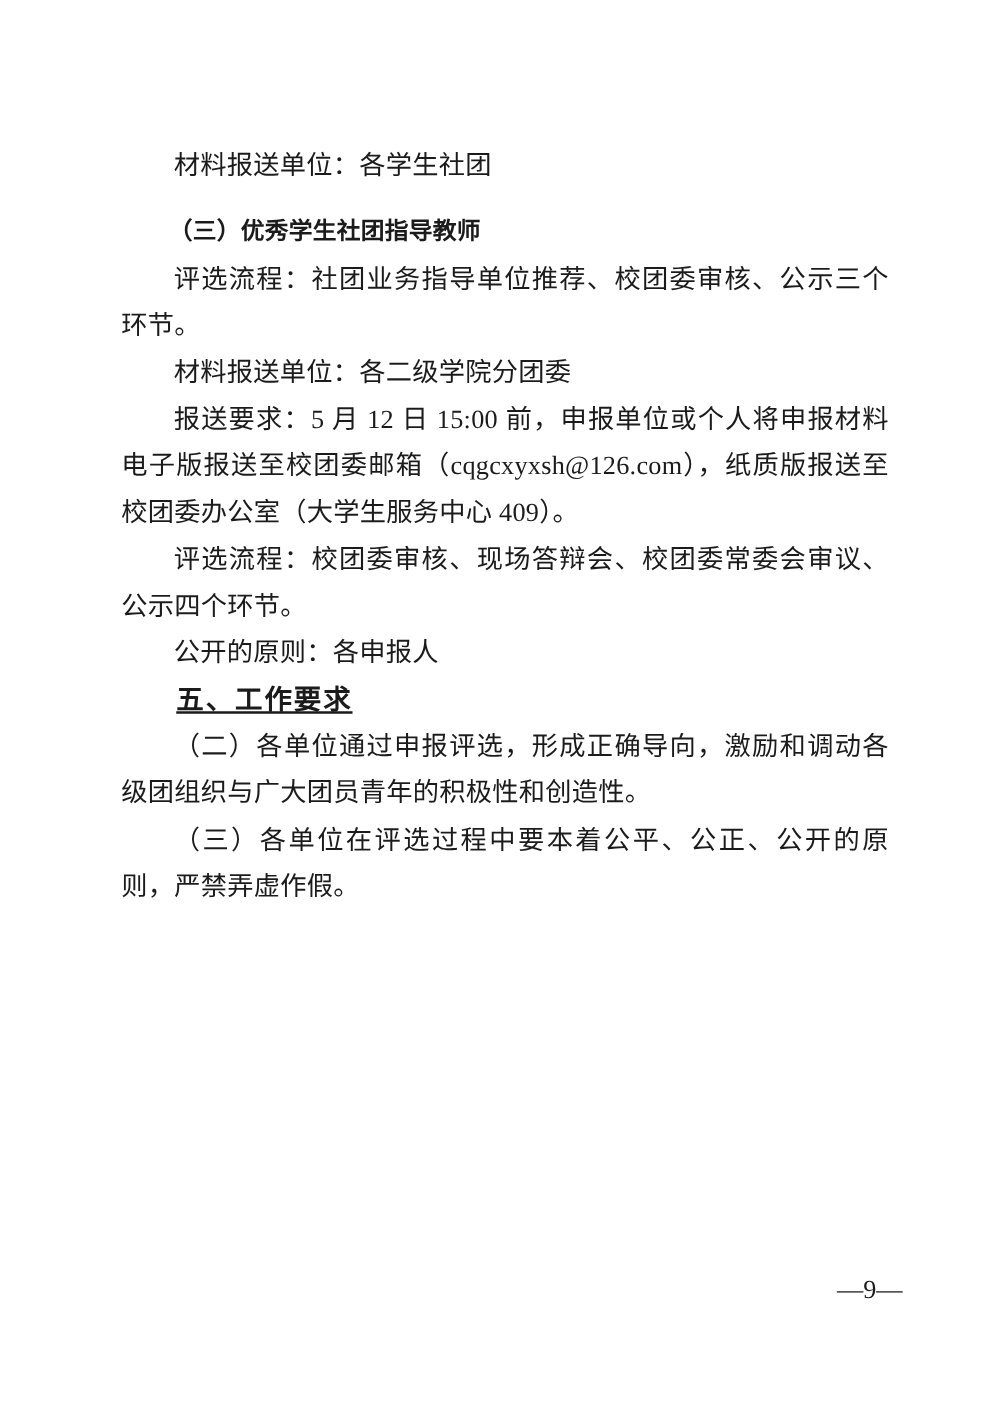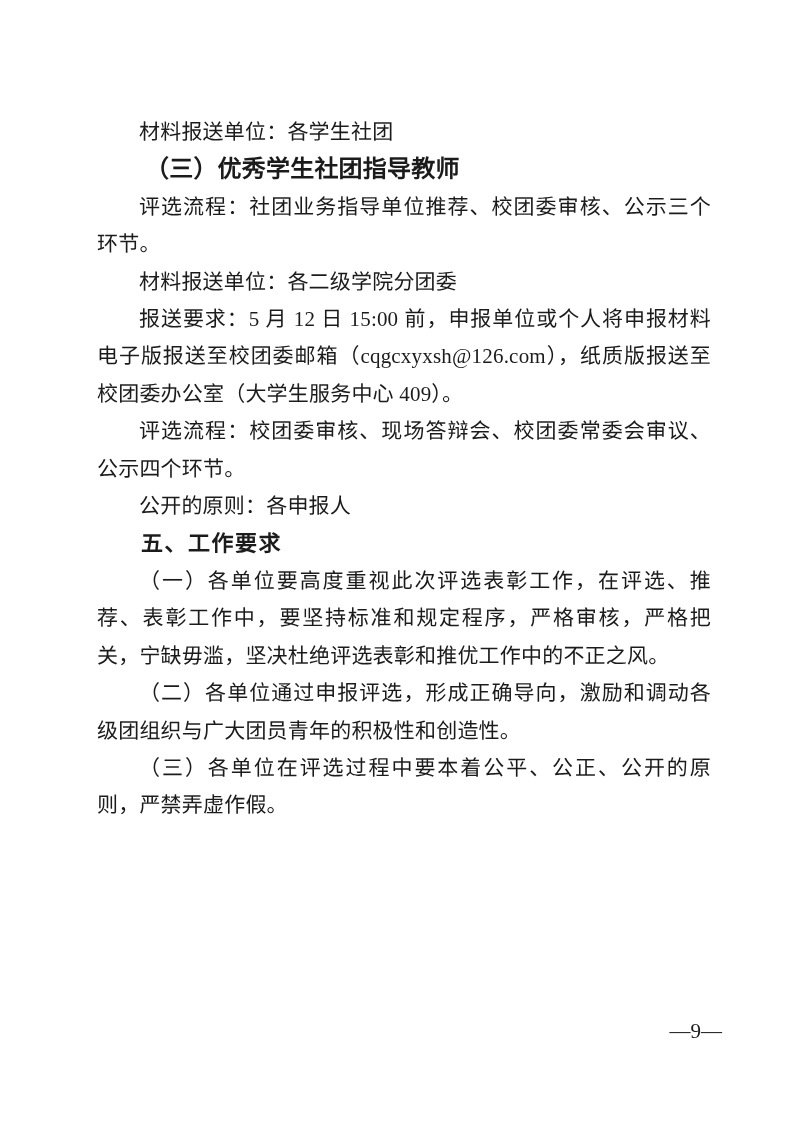--- a/index.html
+++ b/index.html
@@ -30,30 +30,32 @@
     font-size: 21px;
     line-height: 37.4px;
     text-indent: 2em;
     text-align: justify;
     font-weight: normal;
     letter-spacing: 0.2px;
   }
   
   .content h3.kai {
     font-weight: 700;
-    font-size: 24px;
+    font-size: 19px;
     text-align: left;
+    margin-top: 16px;
   }
   
   .content h3.hei {
     font-family: "Liberation Sans", "DejaVu Sans", sans-serif;
     font-weight: 700;
     font-size: 22px;
     letter-spacing: 1.5px;
     text-align: left;
+    text-decoration: underline;
   }
   .footer {
     position: absolute;
     top: 1013px;
     right: 72px;
     font-size: 21px;
     line-height: 37.4px;
     color: #1b1b1b;
     font-family: "Liberation Serif", "DejaVu Serif", serif;
   }
@@ -64,18 +66,17 @@
 <div class="page">
   <div class="content">
     <p>材料报送单位：各学生社团</p>
     <h3 class="kai">（三）优秀学生社团指导教师</h3>
     <p>评选流程：社团业务指导单位推荐、校团委审核、公示三个环节。</p>
     <p>材料报送单位：各二级学院分团委</p>
     <p>报送要求：5 月 12 日 15:00 前，申报单位或个人将申报材料电子版报送至校团委邮箱（cqgcxyxsh@126.com），纸质版报送至校团委办公室（大学生服务中心 409）。</p>
     <p>评选流程：校团委审核、现场答辩会、校团委常委会审议、公示四个环节。</p>
     <p>公开的原则：各申报人</p>
     <h3 class="hei">五、工作要求</h3>
-    <p>（一）各单位要高度重视此次评选表彰工作，在评选、推荐、表彰工作中，要坚持标准和规定程序，严格审核，严格把关，宁缺毋滥，坚决杜绝评选表彰和推优工作中的不正之风。</p>
     <p>（二）各单位通过申报评选，形成正确导向，激励和调动各级团组织与广大团员青年的积极性和创造性。</p>
     <p>（三）各单位在评选过程中要本着公平、公正、公开的原则，严禁弄虚作假。</p>
   </div>
   <div class="footer">—9—</div>
 </div>
 
 </body></html>

